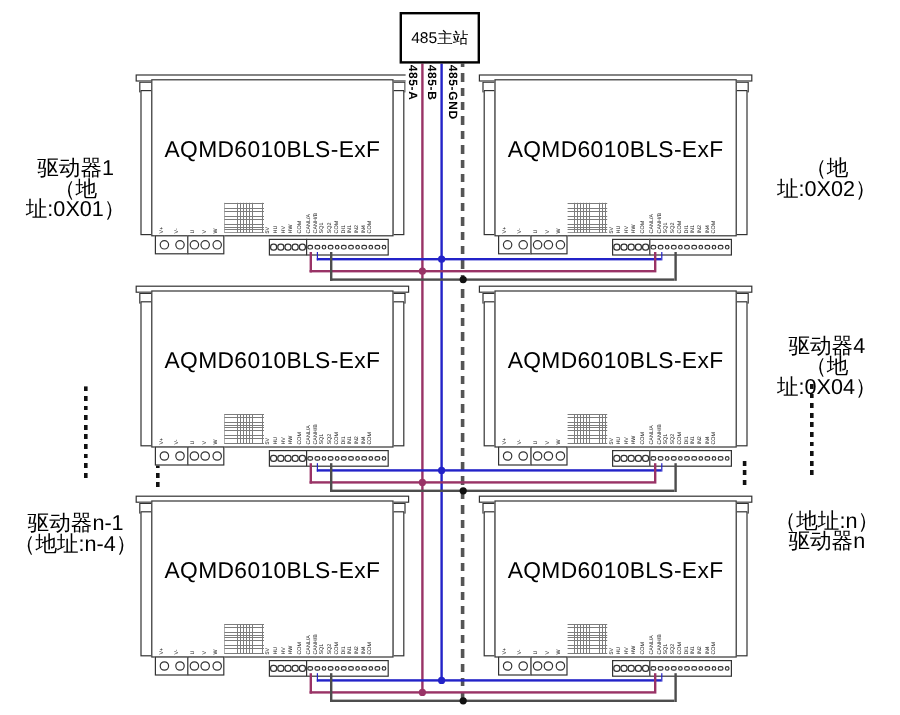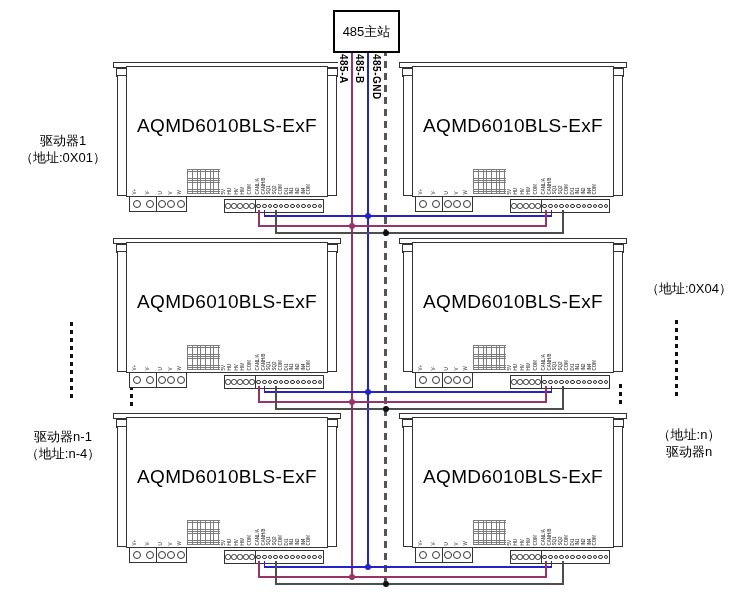--- a/index.html
+++ b/index.html
@@ -20,21 +20,21 @@
   .bus-b{left:367px;height:518px;background:var(--colB);}
   .bus-g{left:384px;height:535px;background:repeating-linear-gradient(180deg,var(--colG) 0 7px,transparent 7px 12px);width:2.5px;}
   .bus-label{
     position:absolute;writing-mode:vertical-rl;font-size:10px;font-weight:bold;
     background:#fff;z-index:5;letter-spacing:0.5px;white-space:nowrap;padding:1px 0;
   }
   .bl-a{left:338px;top:53px;}
   .bl-b{left:354px;top:53px;}
   .bl-g{left:371px;top:53px;}
   
-  .dlabel{position:absolute;width:112px;text-align:center;font-size:13px;line-height:17px;}
+  .dlabel{position:absolute;width:112px;text-align:center;font-size:18px;line-height:17px;}
   .dl-1{left:7px;top:132px;}  .dl-2{left:633px;top:132px;}
   .dl-3{left:7px;top:282px;}  .dl-4{left:633px;top:280px;}
   .dl-5{left:7px;top:428px;}  .dl-6{left:633px;top:426px;}
   
   .ellipsis{position:absolute;width:3px;background:repeating-linear-gradient(180deg,#111 0 4px,transparent 4px 8px);}
   .el-ml{left:70px;top:322px;height:78px;}
   .el-mr{left:675px;top:320px;height:80px;}
   .el-il{left:130px;top:386px;height:21px;}
   .el-ir{left:619px;top:384px;height:23px;}
   
@@ -82,22 +82,24 @@
   <div class="bus bus-g"></div>
   <div class="bus-label bl-a">485-A</div>
   <div class="bus-label bl-b">485-B</div>
   <div class="bus-label bl-g">485-GND</div>
 
   <div class="dlabel dl-1">
     <div>驱动器1</div>
     <div>（地址:0X01）</div>
   </div>
   <div class="dlabel dl-2">
+    <div>（地址:0X02）</div>
   </div>
   <div class="dlabel dl-4">
+    <div>驱动器4</div>
     <div>（地址:0X04）</div>
   </div>
   <div class="dlabel dl-5">
     <div>驱动器n-1</div>
     <div>（地址:n-4）</div>
   </div>
   <div class="dlabel dl-6">
     <div>（地址:n）</div>
     <div>驱动器n</div>
   </div>

